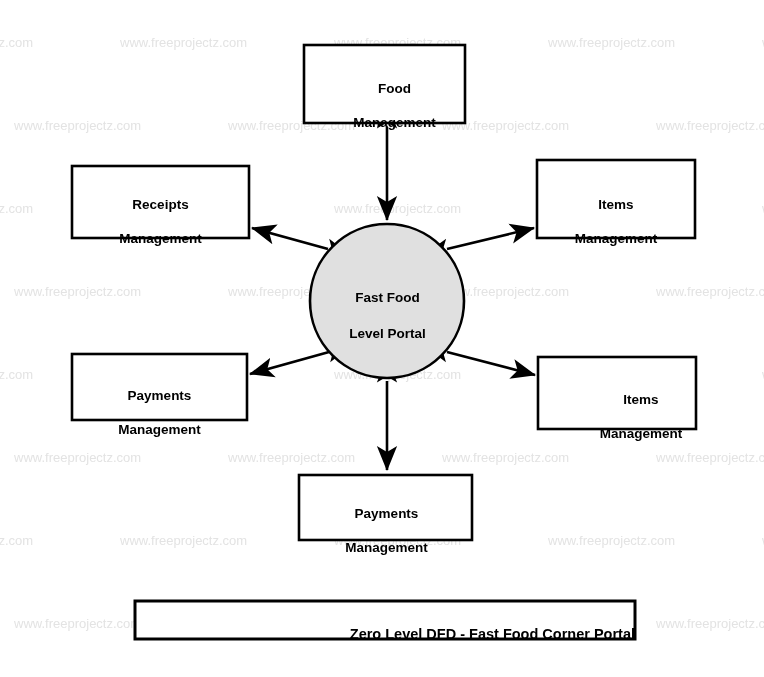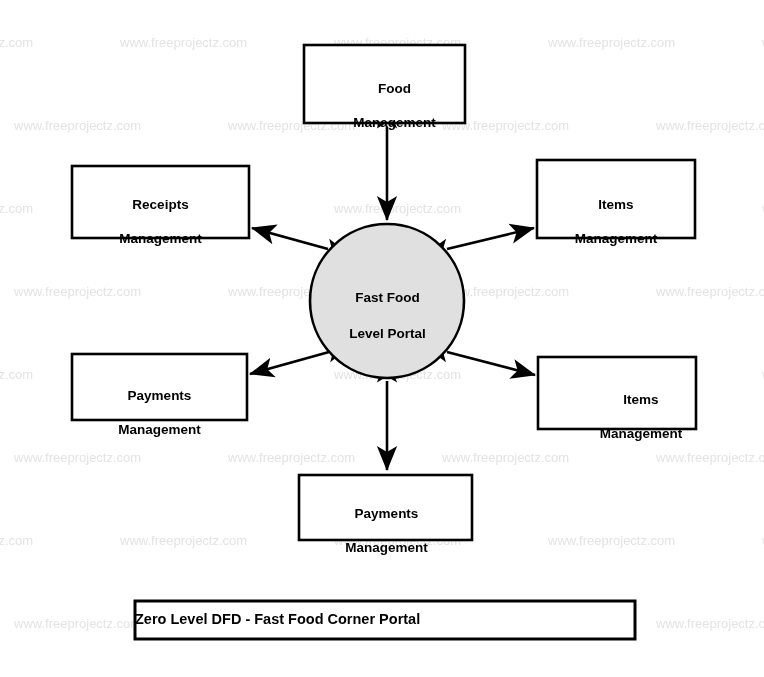--- a/index.html
+++ b/index.html
@@ -61,27 +61,28 @@
     font-size: 13.5px;
     font-weight: bold;
     color: #000000;
     line-height: 18px;
     white-space: pre-line;
     pointer-events: none;
   }
   .caption-label {
     position: absolute;
     z-index: 3;
-    text-align: left;
+    text-align: right;
     font-family: "Liberation Sans", "DejaVu Sans", sans-serif;
     font-size: 14.5px;
     font-weight: bold;
     color: #000000;
     white-space: nowrap;
     pointer-events: none;
+    margin-top: 15px;
   }
 </style>
 </head>
 <body>
 
 <div id="page">
 
   <div id="watermarks">
       <div class="wm" style="left: -94px; top: 35px; color: rgb(227, 227, 227);">www.freeprojectz.com</div>
       <div class="wm" style="left: 120px; top: 35px; color: rgb(227, 227, 227);">www.freeprojectz.com</div>

